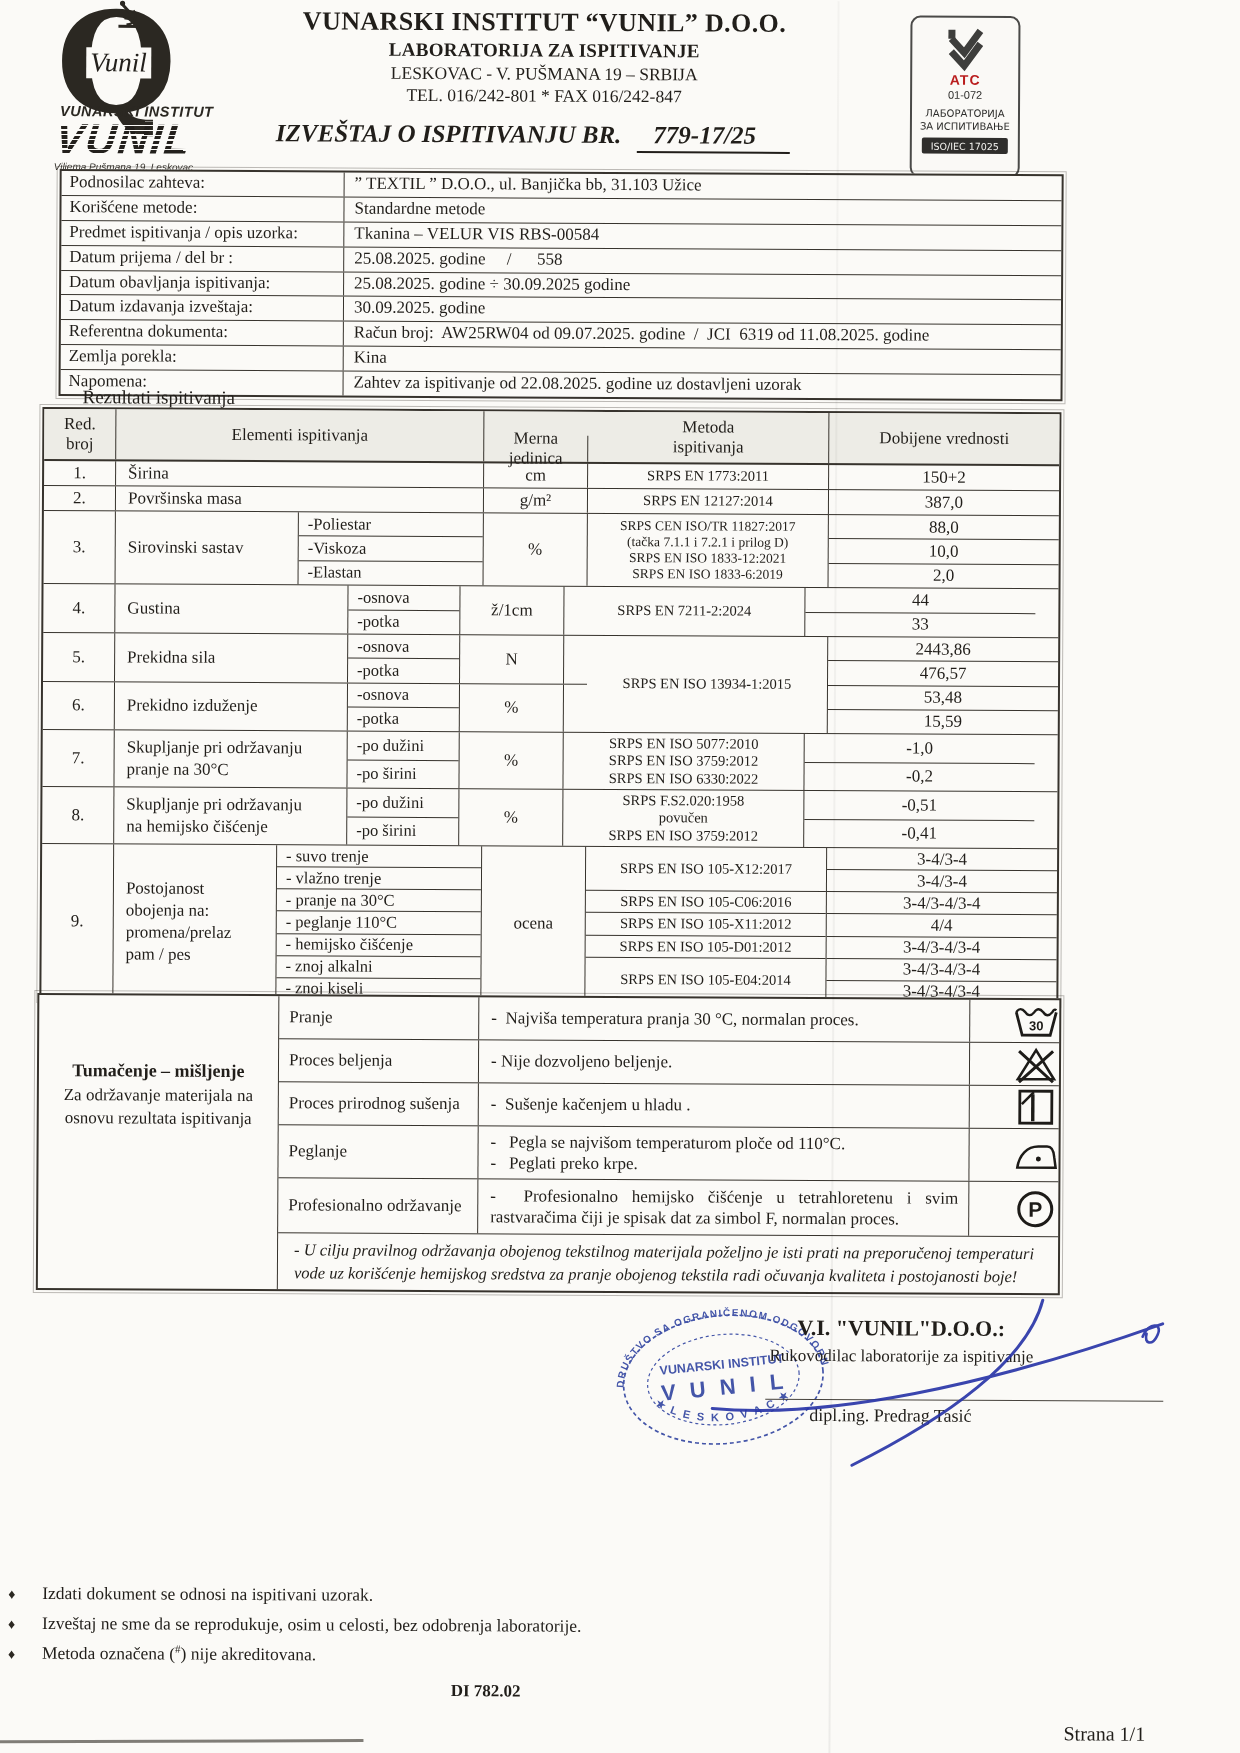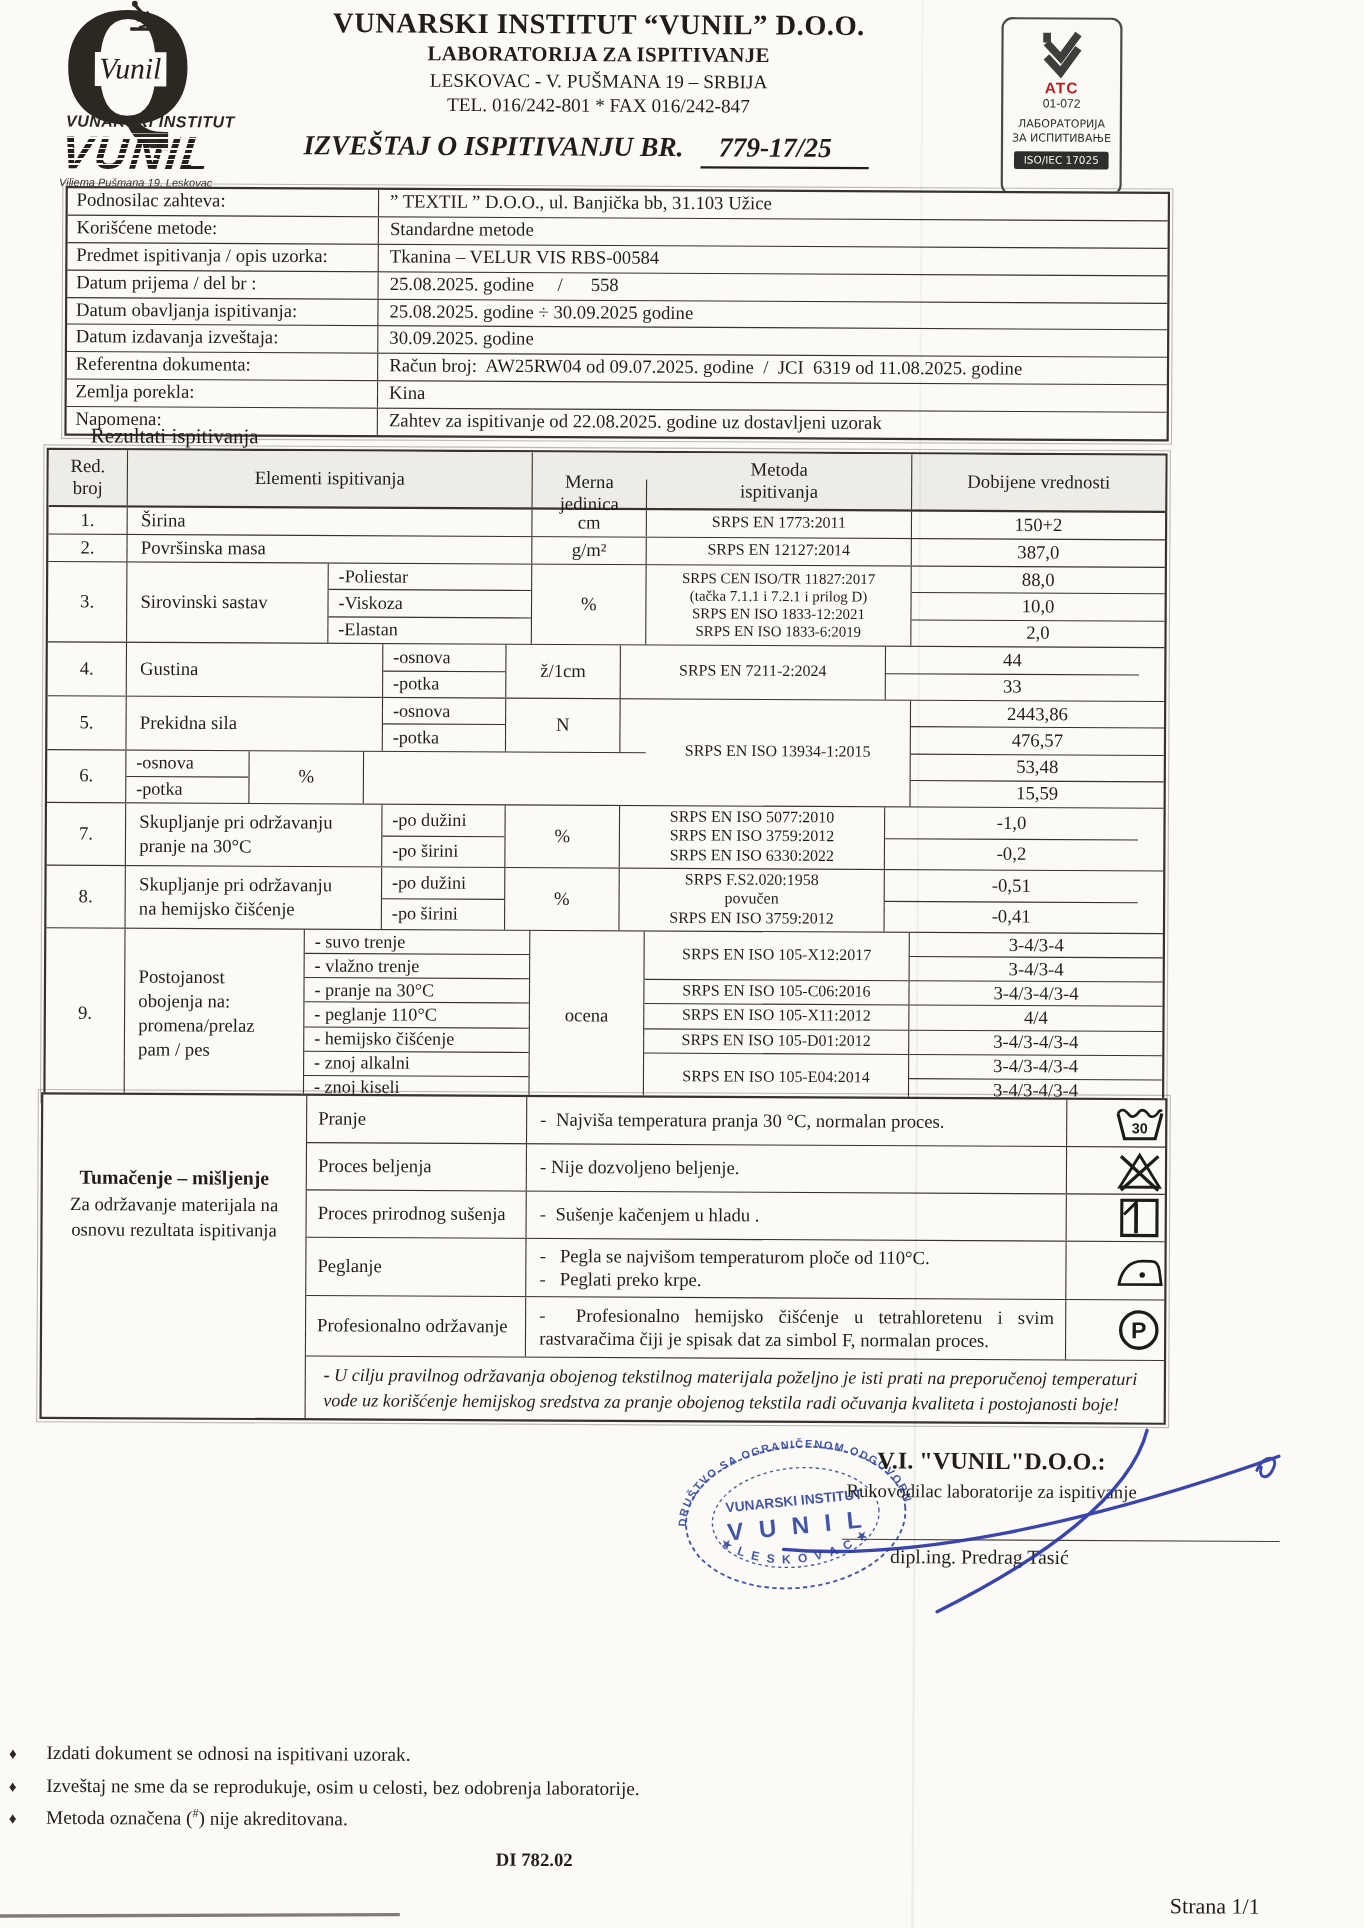--- a/index.html
+++ b/index.html
@@ -314,20 +314,21 @@
           <div class="cell cn">5.</div>
           <div class="cell ce ceB">Prekidna sila</div>
           <div class="subcol csB">
             <div>-osnova</div>
             <div>-potka</div>
           </div>
           <div class="cell cu">N</div>
         </div>
         <div class="lrow">
           <div class="cell cn">6.</div>
+          <div class="cell ce ceB">Prekidno izduženje</div>
           <div class="subcol csB">
             <div>-osnova</div>
             <div>-potka</div>
           </div>
           <div class="cell cu">%</div>
         </div>
       </div>
       <div class="cell cm">SRPS EN ISO 13934-1:2015</div>
       <div class="valcol last">
         <div>2443,86</div>

